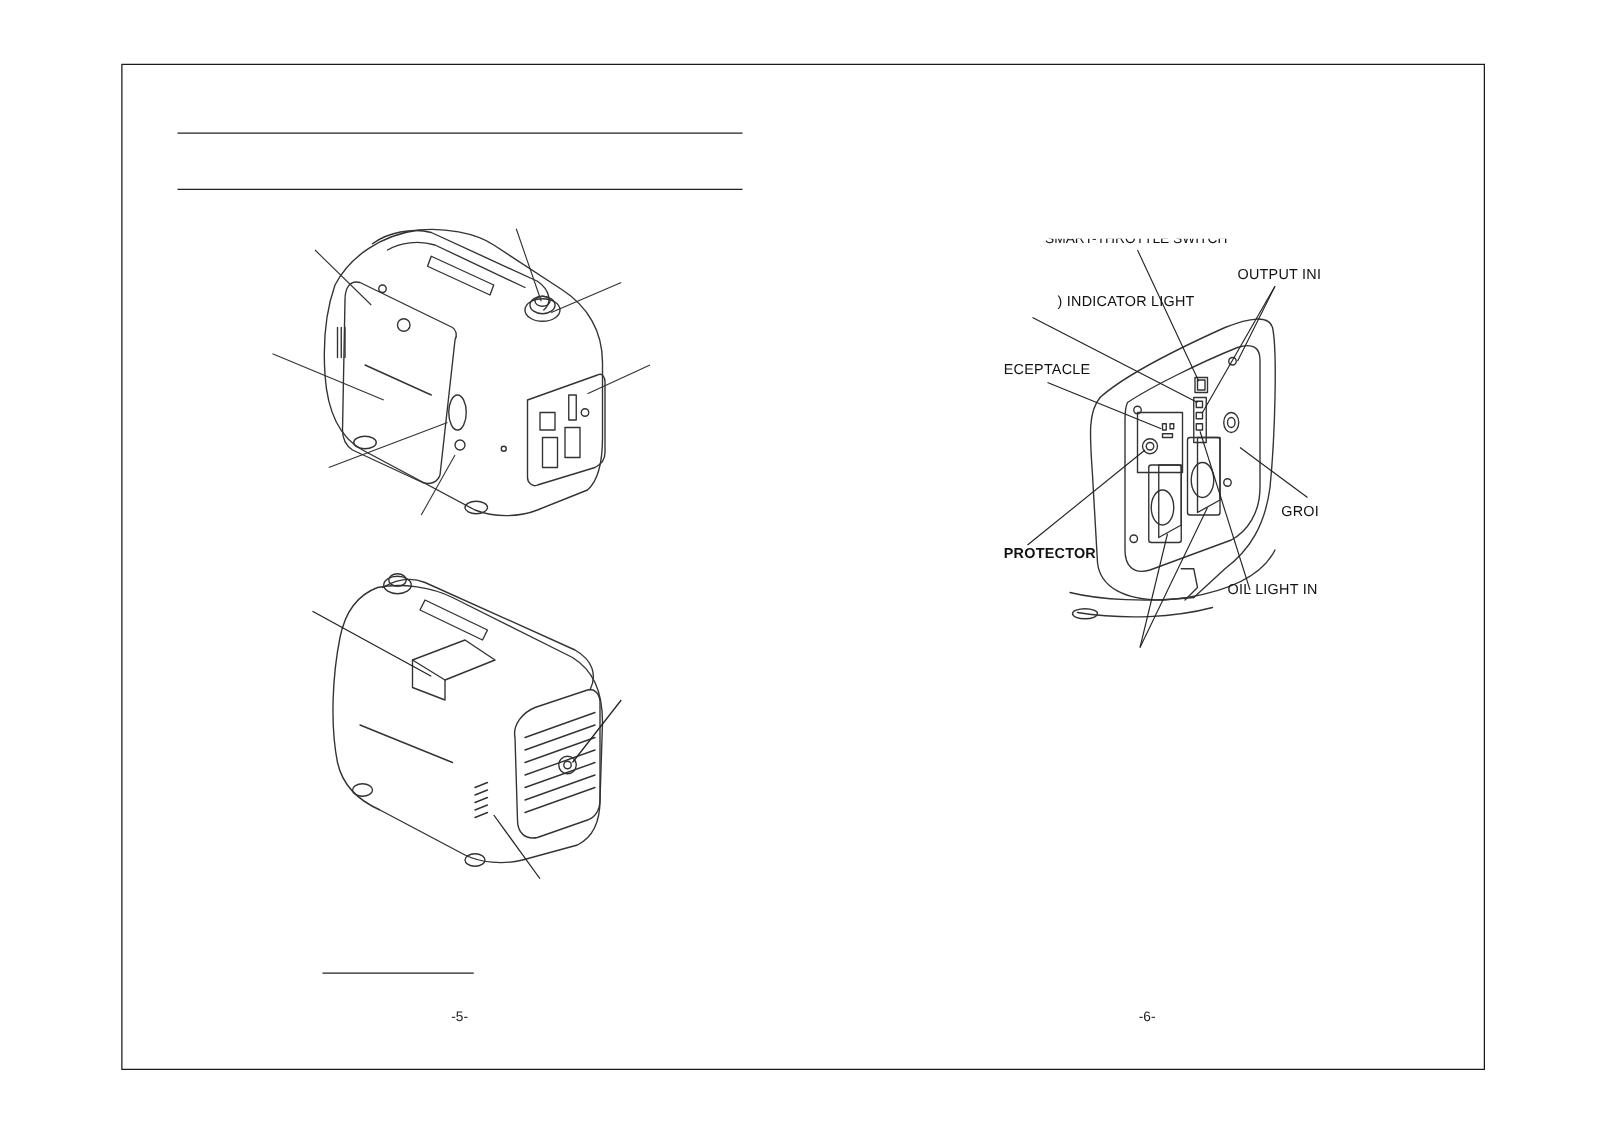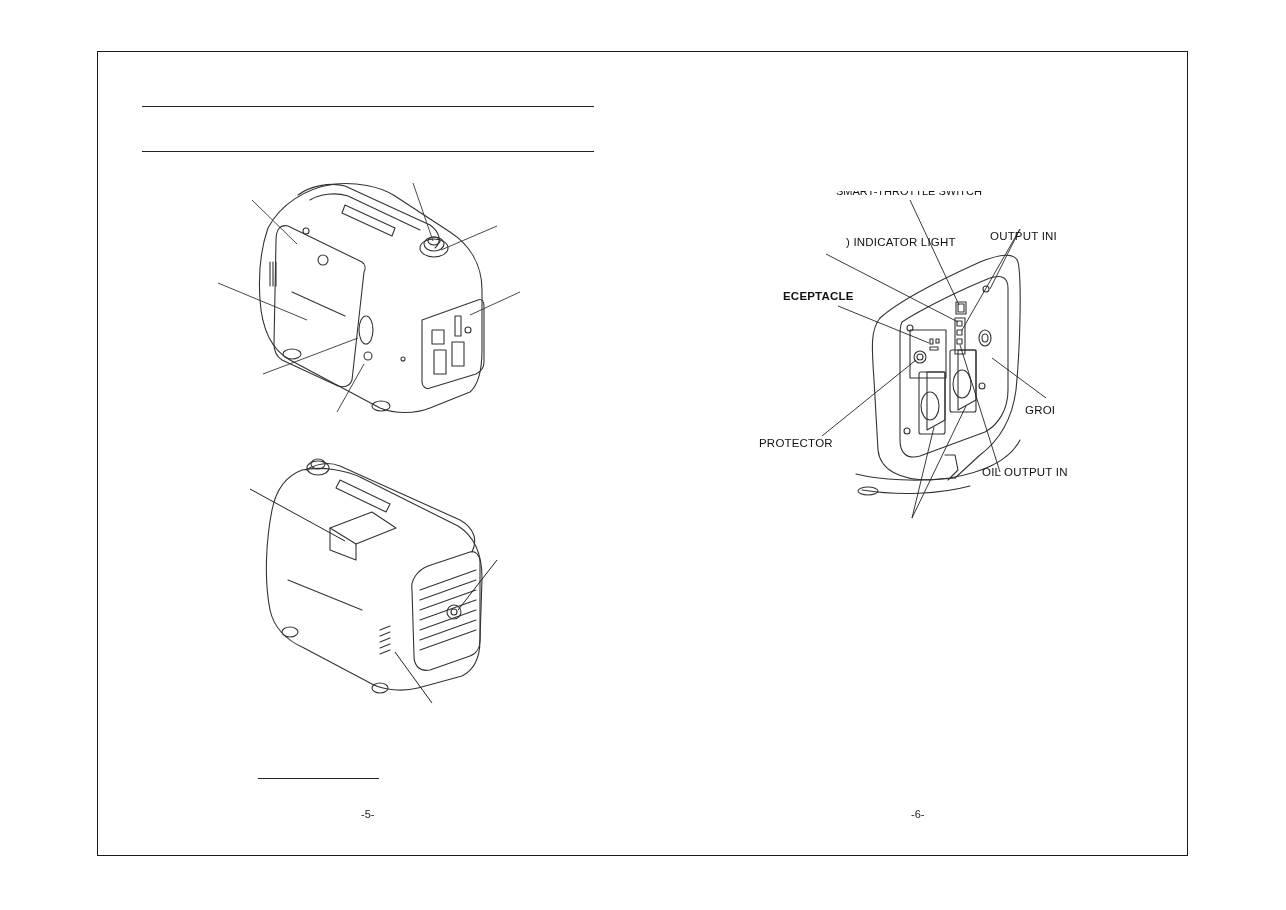--- a/index.html
+++ b/index.html
@@ -147,20 +147,20 @@
     <line x1="1046" y1="398" x2="992" y2="358"></line>
     <line x1="1000" y1="472" x2="960" y2="345"></line>
     <line x1="912" y1="518" x2="934" y2="427"></line>
     <line x1="912" y1="518" x2="966" y2="406"></line>
   </g>
 </svg>
 
 <div class="cut-top" style="left:836px; top:191px; width:160px;">
   <span style="position:relative; top:-7px;">SMART-THROTTLE SWITCH</span>
 </div>
-<div class="label" style="left:990px; top:214px;margin-top:16px;">OUTPUT INI</div>
+<div class="label" style="left:990px; top:214px;">OUTPUT INI</div>
 <div class="label" style="left:803px; top:236px;margin-left:43px;">) INDICATOR LIGHT</div>
-<div class="label" style="left:783px; top:290px;font-weight:bold;">ECEPTACLE</div>
+<div class="label" style="left:803px; top:290px;">ECEPTACLE</div>
 <div class="label" style="left:1025px; top:404px;text-align:right;">GROI</div>
-<div class="label" style="left:759px; top:437px;">PROTECTOR</div>
-<div class="label" style="left:982px; top:466px;">OIL OUTPUT IN</div>
+<div class="label" style="left:803px; top:437px;font-weight:bold;">PROTECTOR</div>
+<div class="label" style="left:982px; top:466px;">OIL LIGHT IN</div>
 
 <div class="pagenum" style="left:911px; top:808px;">-6-</div>
 
 </body></html>

